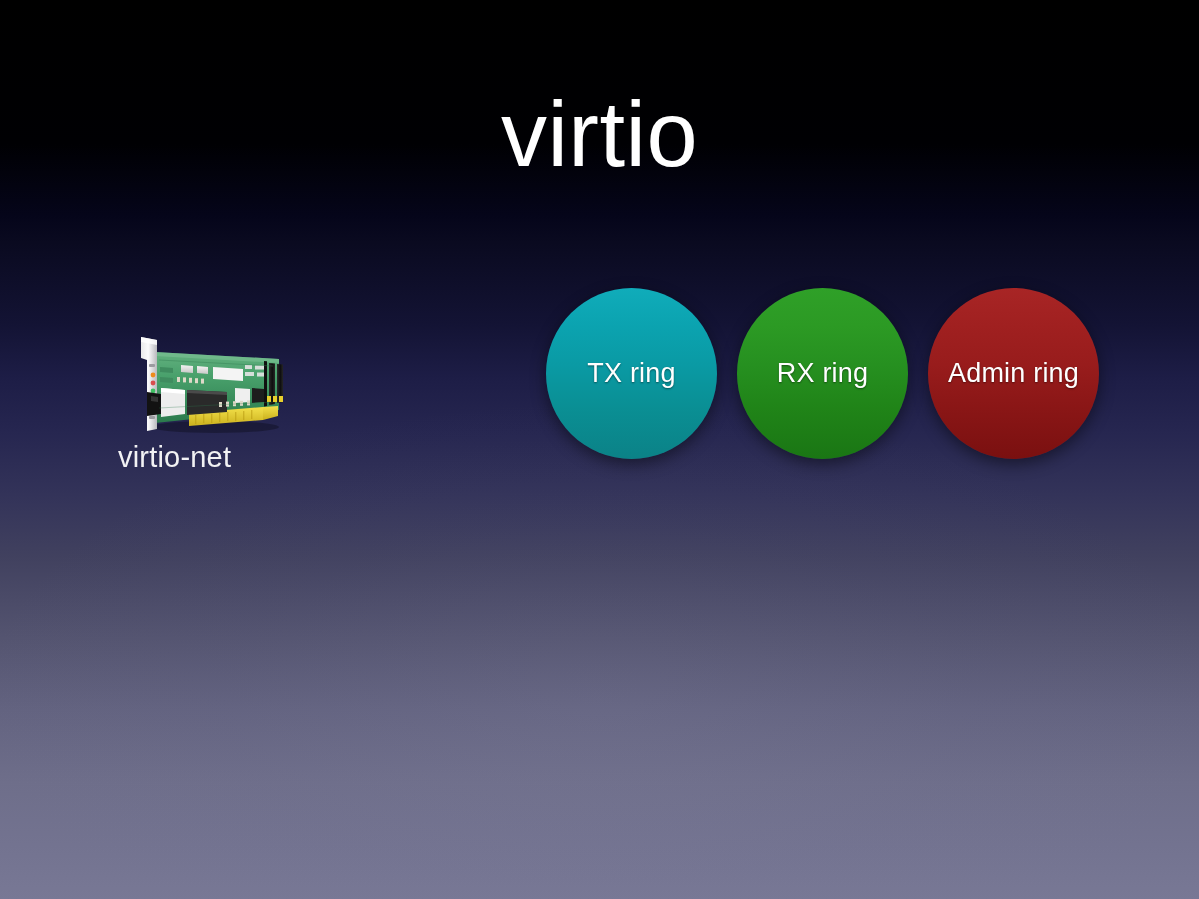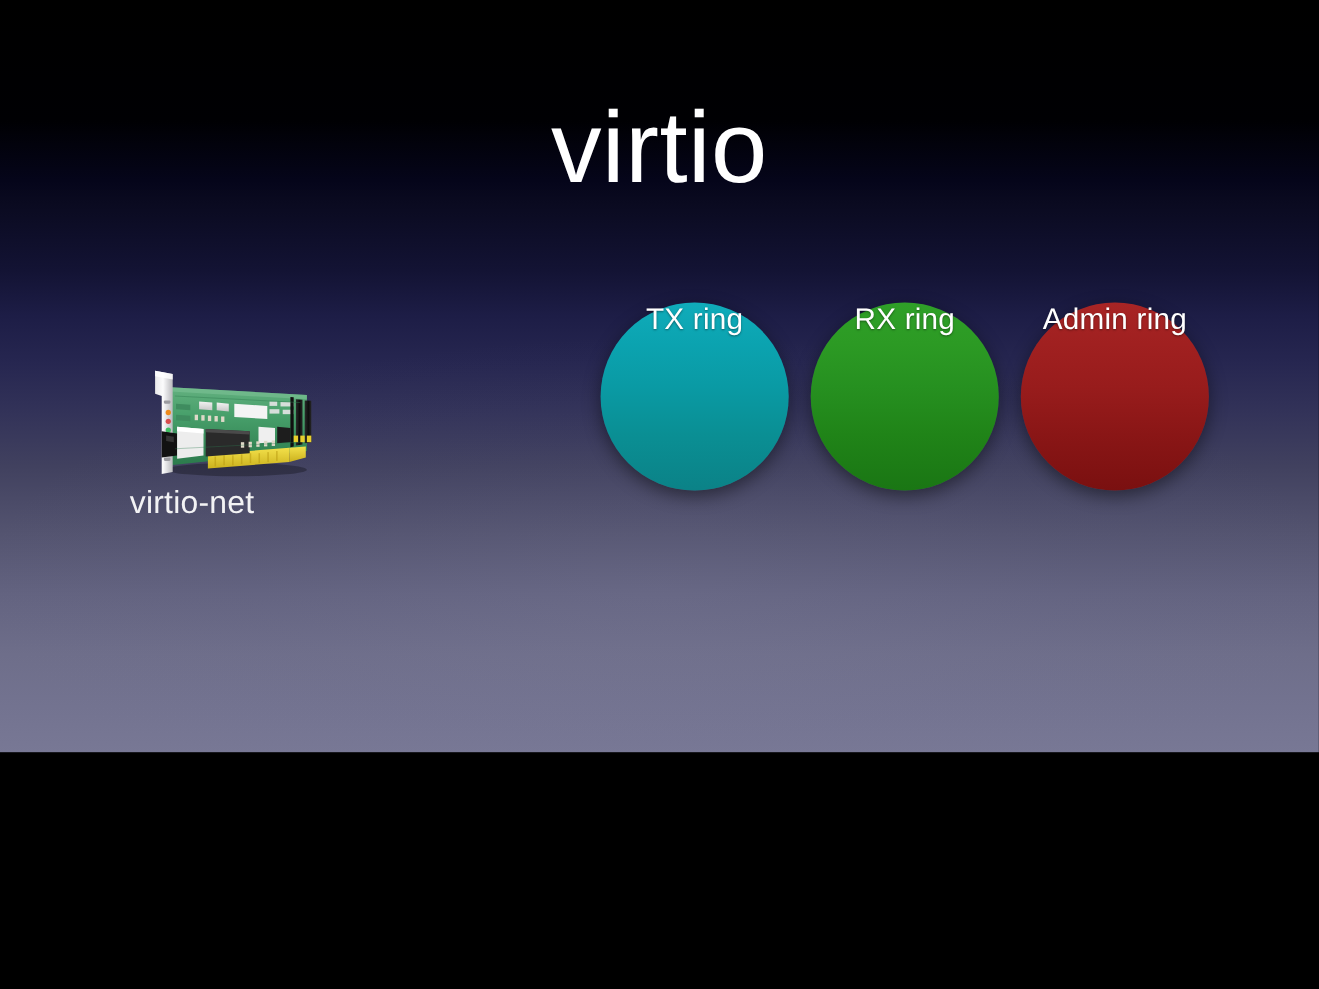--- a/index.html
+++ b/index.html
@@ -8,21 +8,21 @@
     padding: 0;
     background: #000;
   }
   body {
     font-family: "Liberation Sans", sans-serif;
   }
 
   #slide {
     position: relative;
     width: 1199px;
-    height: 684px;
+    height: 899px;
     overflow: hidden;
     background: linear-gradient(to bottom,
         #000000 0%,
         #000003 16%,
         #05051a 24%,
         #0a0a20 27%,
         #131334 36%,
         #1d1d46 42%,
         #262650 48%,
         #333359 55%,
@@ -82,25 +82,26 @@
     color: #f2f2f4;
     font-size: 29px;
     font-weight: 300;
     letter-spacing: 0.2px;
     font-family: "Liberation Sans", sans-serif;
   }
 
   
   .ring {
     position: absolute;
-    top: 275px;
+    top: 288px;
     width: 171px;
     height: 171px;
     border-radius: 50%;
     display: flex;
+    align-items: center;
     justify-content: center;
     box-shadow: 0 5px 16px rgba(0,0,0,0.45);
   }
   .ring-label {
     color: #ffffff;
     font-size: 27px;
     font-weight: 400;
     letter-spacing: 0.2px;
     white-space: nowrap;
     text-shadow: 0 1px 2px rgba(0,0,0,0.45);

